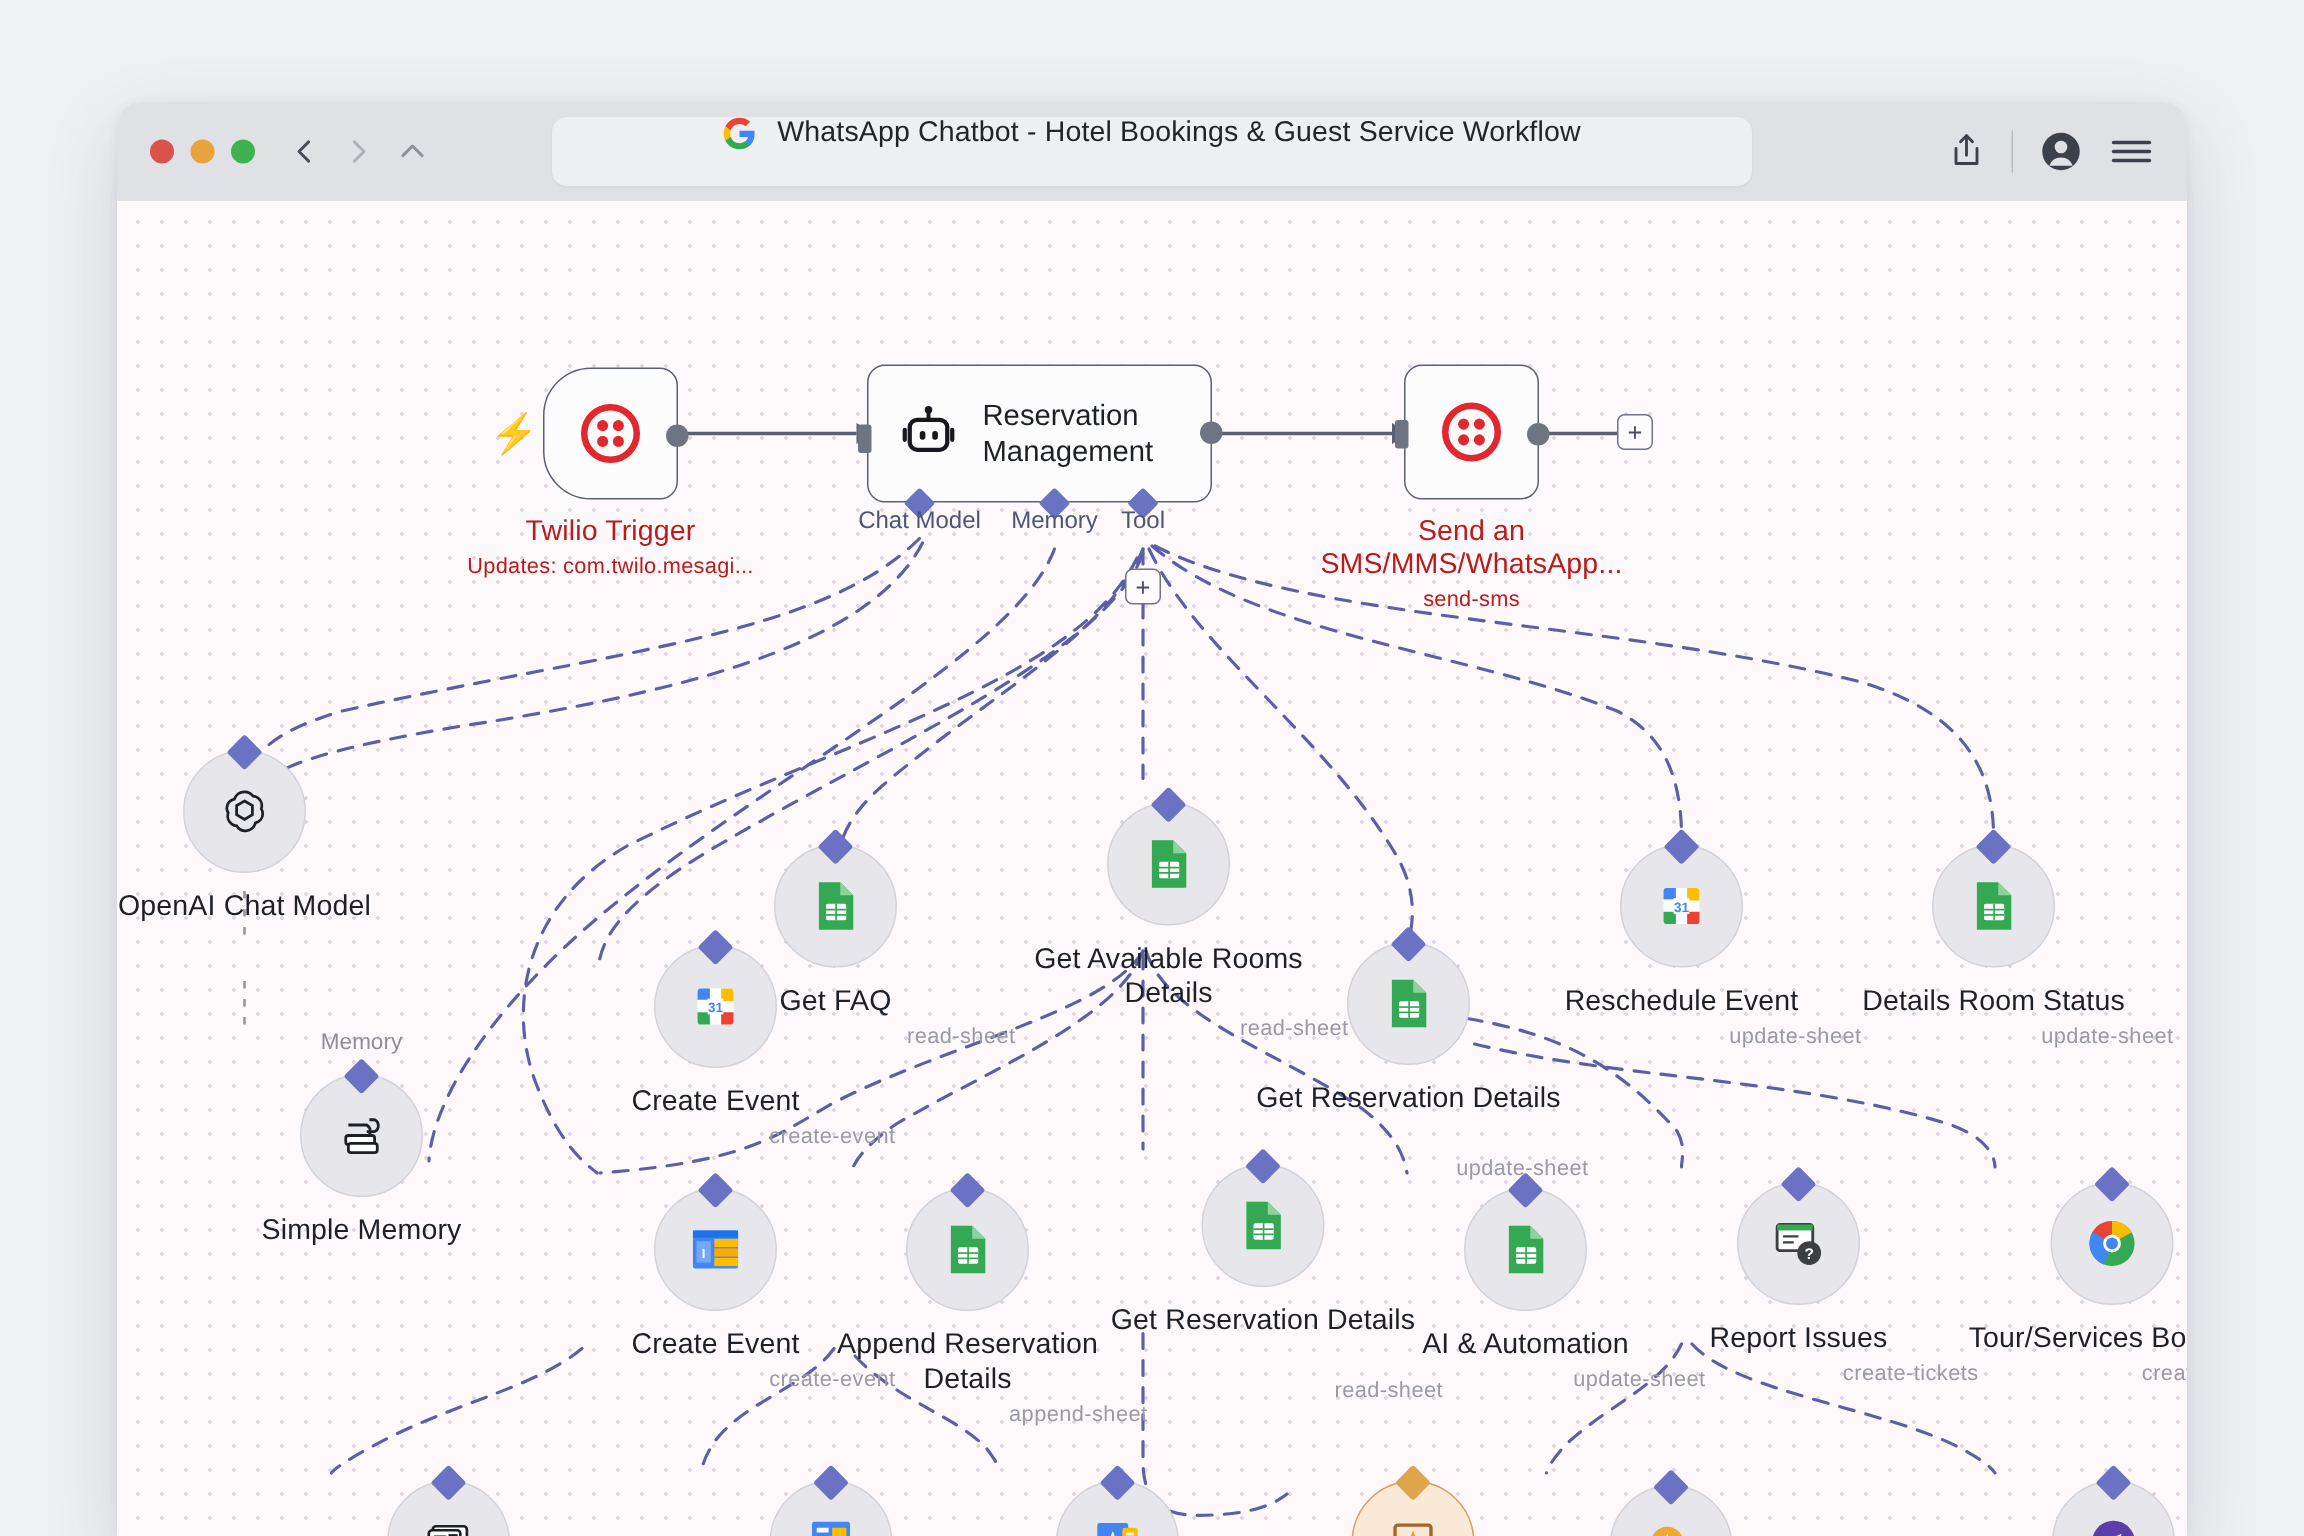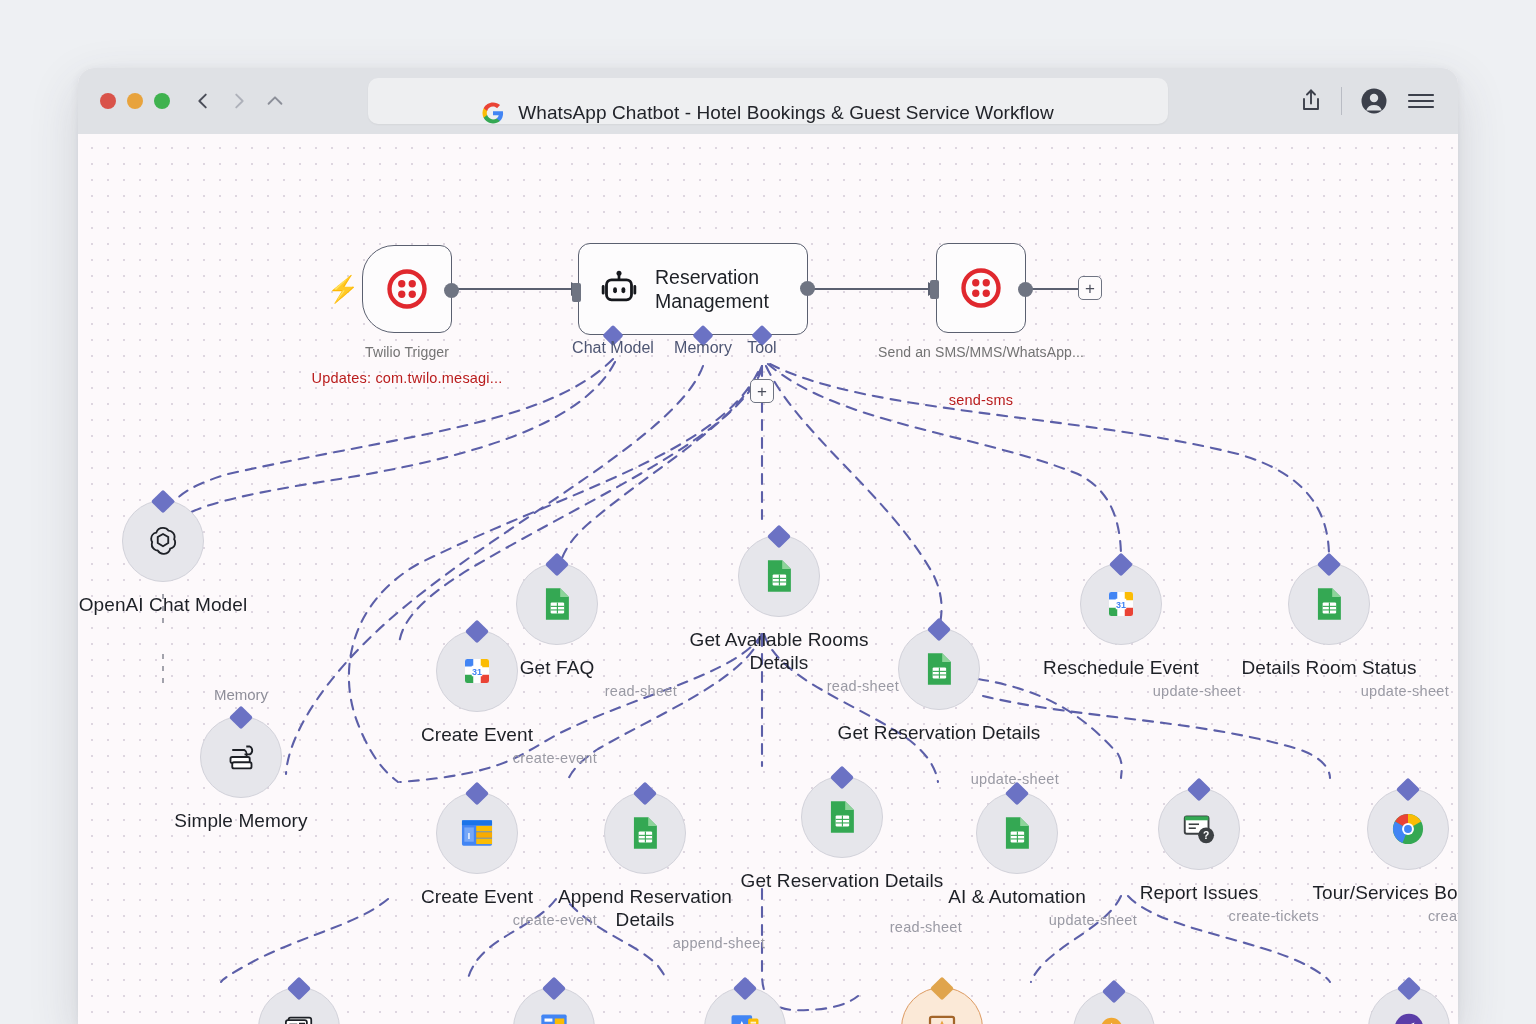--- a/index.html
+++ b/index.html
@@ -36,21 +36,21 @@
   .navs { display: flex; align-items: center; gap: 14px; margin-left: 22px; }
   .chev { width: 22px; height: 22px; display:block; }
 
   .titlepill {
     position: absolute;
     left: 50%; transform: translateX(-50%);
     top: 10px;
     width: 800px; height: 46px;
     background: #eeeff1;
     border-radius: 10px;
-    display: flex; align-items: flex-end; justify-content: center;
+    display: flex; align-items: flex-start; justify-content: center;
     gap: 14px;
     box-shadow: 0 1px 2px rgba(0,0,0,.05);
   }
   .titlepill .favicon { width: 22px; height: 22px; flex: 0 0 22px; }
   .titlepill .ttext {
     font-size: 19px; color: #22242a; letter-spacing: .1px;
     white-space: nowrap;
   }
 
   .tb-right {
@@ -76,21 +76,21 @@
     background: #fdfcfd;
     border: 1.6px solid #5b6070;
     border-radius: 12px;
     display: flex; align-items: center;
   }
   .mnode.trigger { border-radius: 32px 12px 12px 32px; }
   .mnode .mlabel {
     position: absolute; top: calc(100% + 12px);
     left: 50%; transform: translateX(-50%);
     width: 260px; text-align: center;
-    font-size: 14px; color: #737373; line-height: 1.18;
+    font-size: 19px; color: #b91c1c; line-height: 1.18;
     letter-spacing: .1px;
   }
   .mnode .msub {
     position: absolute; left: 50%; transform: translateX(-50%);
     width: 300px; text-align: center;
     font-size: 14.5px; color: #b91c1c; letter-spacing: .2px;
   }
   .port {
     position: absolute; width: 15px; height: 15px; border-radius: 50%;
     background: #6f7482;

